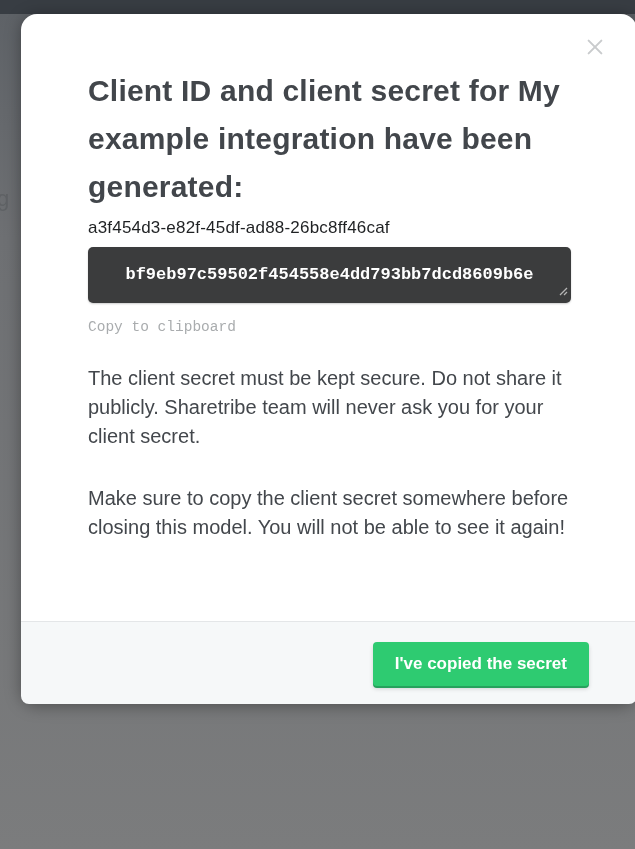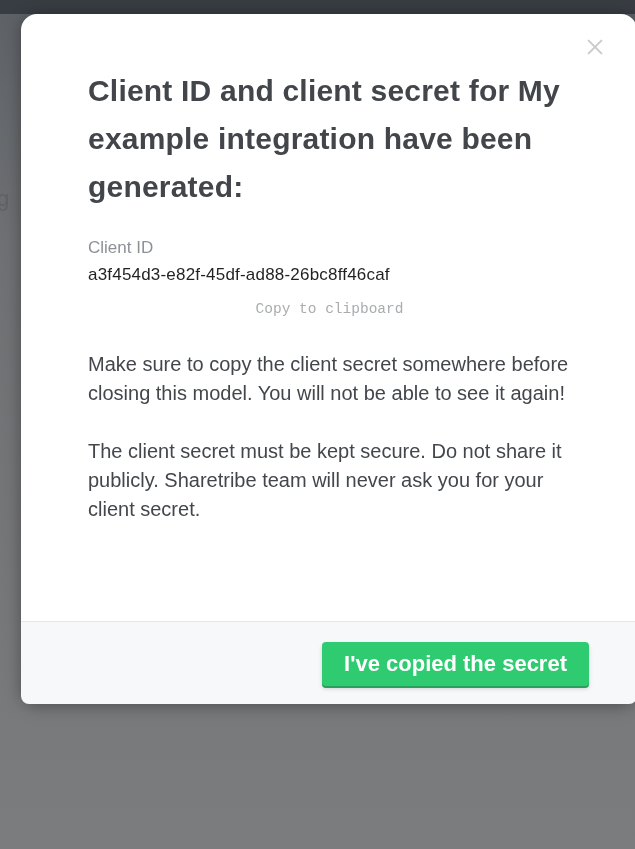--- a/index.html
+++ b/index.html
@@ -36,37 +36,37 @@
   .secret-area{
     display:block;box-sizing:border-box;width:100%;height:56px;
     background:#3b3c3d;border:none;border-radius:5px;
     color:#ffffff;font-family:"Liberation Mono","DejaVu Sans Mono",monospace;
     font-weight:700;font-size:17px;text-align:center;line-height:56px;
     padding:0;resize:none;overflow:hidden;outline:none;
     box-shadow:0 1px 2px rgba(0,0,0,.2);
   }
   .grip{position:absolute;right:3px;bottom:3px;pointer-events:none}
   .copy-link{
-    display:block;text-align:center;margin-top:16px;
+    display:block;text-align:left;margin-top:16px;
     font-family:"Liberation Mono","DejaVu Sans Mono",monospace;
     font-size:14.5px;color:#a9acae;text-decoration:none;cursor:pointer;
   }
   .para{font-size:20px;line-height:29px;color:#43474c;margin:0}
   .para.first{margin-top:33px}
   .para.second{margin-top:29px}
 
   .footer{
     position:absolute;left:0;right:0;bottom:0;height:82px;
     background:#f6f8f9;border-top:1px solid #e4e6e8;
     border-radius:0 0 8px 8px;
   }
   .confirm-btn{
     position:absolute;right:48px;top:20px;height:44px;padding:0 22px;
     background:#2ecb71;border:none;border-radius:4px;
-    color:#ffffff;font-size:22px;font-weight:700;
+    color:#ffffff;font-size:17px;font-weight:700;
     font-family:"Liberation Sans",sans-serif;cursor:pointer;
     box-shadow:0 2px 0 #27a15d,0 3px 4px rgba(0,0,0,.15);
   }
 </style>
 </head>
 <body>
 
 <div class="top-band"></div>
 <div class="remnant">g</div>
 
@@ -75,28 +75,35 @@
   <button class="close" aria-label="Close">
     <span>
       <span class="line a"></span>
       <span class="line b"></span>
     </span>
   </button>
 
   <div class="content">
     <h1 class="title">Client ID and client secret for My example integration have been generated:</h1>
 
-    <div class="field-label">Client ID</div>
     <div class="id-value">a3f454d3-e82f-45df-ad88-26bc8ff46caf</div>
 
 
+    <div class="secret-wrap">
+      <textarea class="secret-area" readonly="" spellcheck="false" style="">bf9eb97c59502f454558e4dd793bb7dcd8609b6e</textarea>
+      <span class="grip">
+        <svg width="11" height="11" viewBox="0 0 11 11">
+          <path d="M10 3 L3 10 M10 7 L7 10" stroke="#b5b5b5" stroke-width="1.3" fill="none"></path>
+        </svg>
+      </span>
+    </div>
 
     <a class="copy-link">Copy to clipboard</a>
 
+    <p class="para second">The client secret must be kept secure. Do not share it publicly. Sharetribe team will never ask you for your client secret.</p>
     <p class="para first">Make sure to copy the client secret somewhere before closing this model. You will not be able to see it again!</p>
-    <p class="para second">The client secret must be kept secure. Do not share it publicly. Sharetribe team will never ask you for your client secret.</p>
   </div>
 
   <div class="footer">
     <button class="confirm-btn">I've copied the secret</button>
   </div>
 
 </div>
 
 </body></html>

